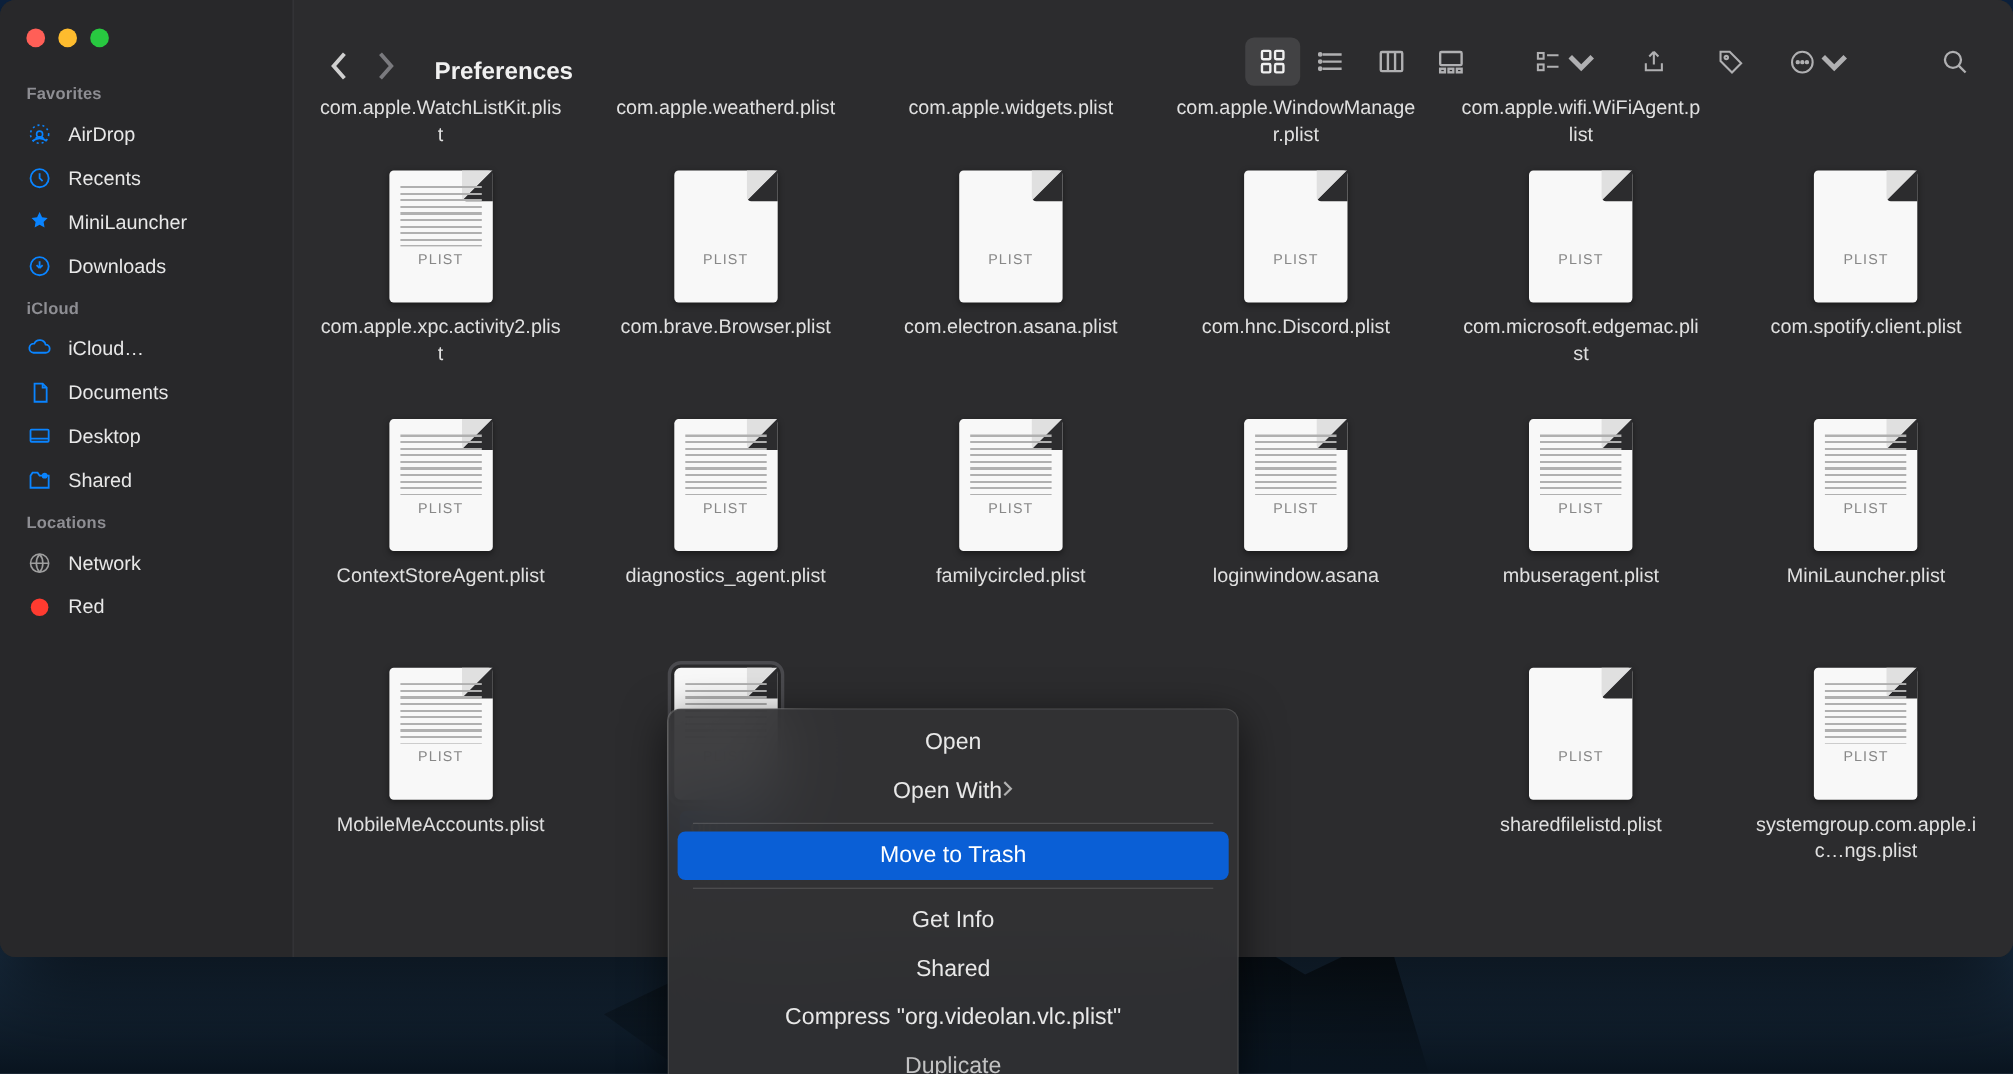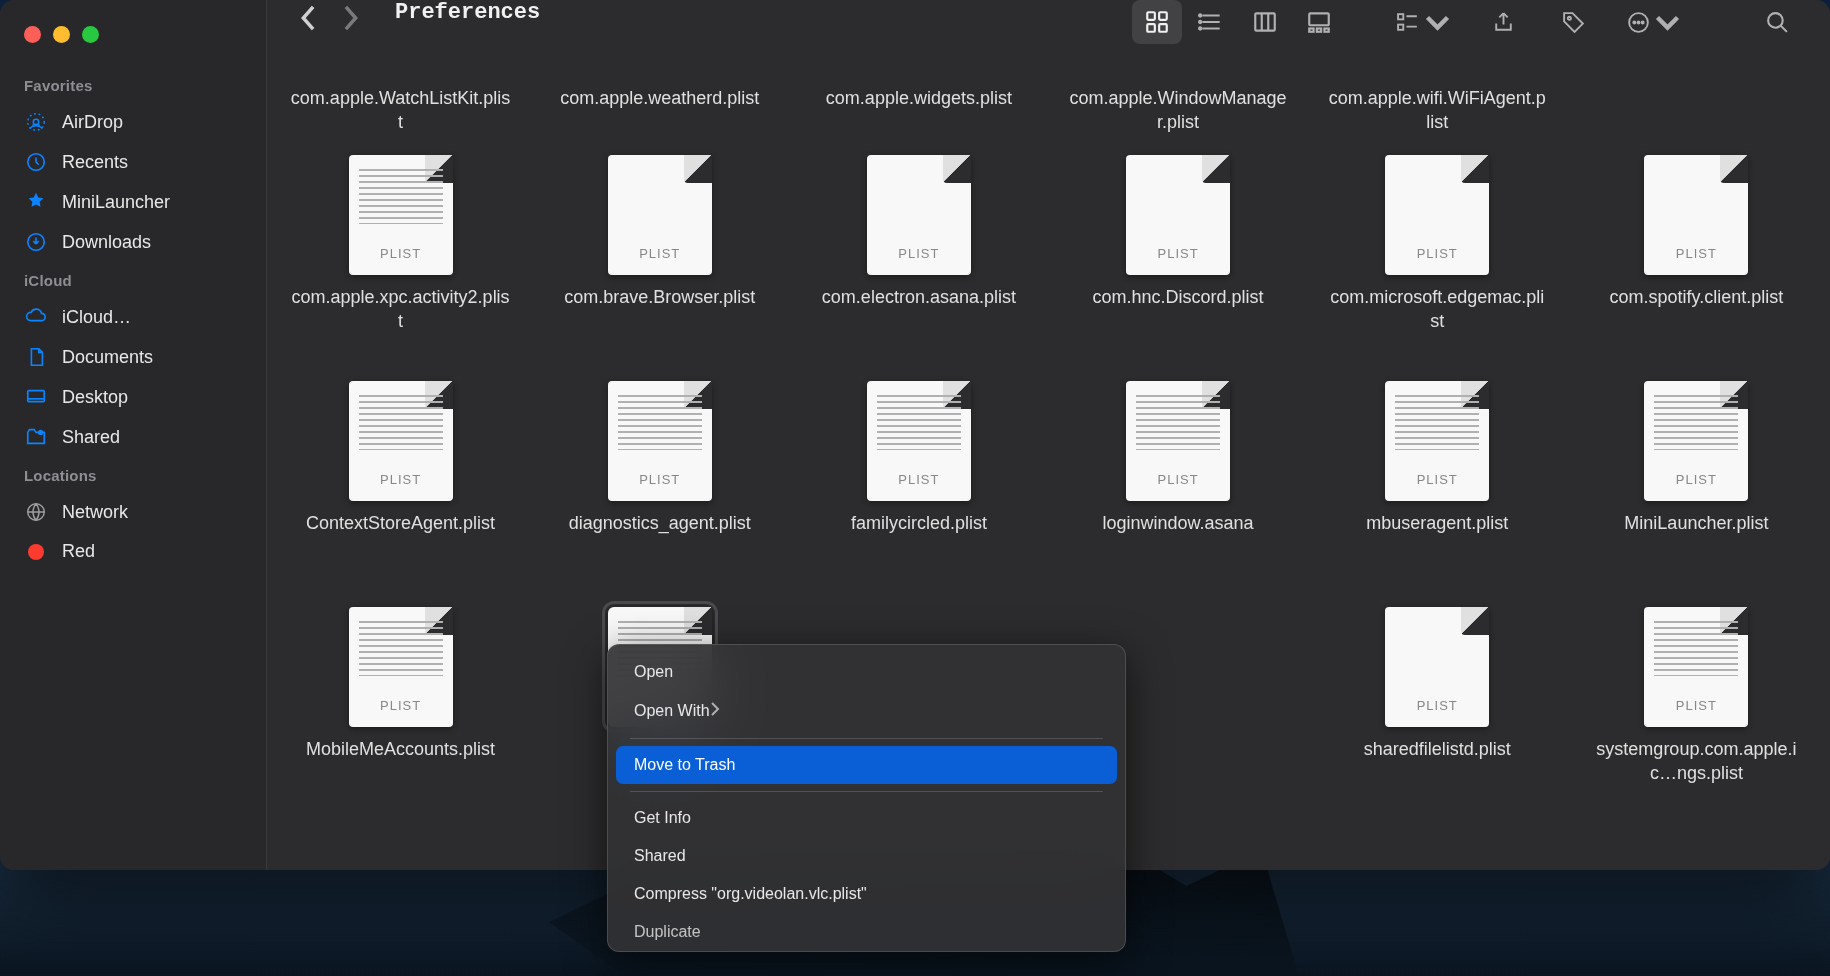--- a/index.html
+++ b/index.html
@@ -86,24 +86,23 @@
 .sb-item .globe-icon { color: #9e9e9e; }
 .main {
   flex: 1;
   background: #2c2c2e;
   display: flex;
   flex-direction: column;
 }
 .toolbar {
   height: 78px;
   display: flex;
-  align-items: flex-start;
+  align-items: flex-end;
   padding: 0 22px;
   gap: 8px;
-  font-family: Liberation Mono, monospace;
 }
 .nav-arrow { width: 36px; height: 36px; display:flex; align-items:center; justify-content:center; color:#7a7a7e; }
 .nav-arrow.active { color: #d0d0d0; }
 .nav-arrow svg { width: 17px; height: 28px; }
 .title { font-size: 22px; font-weight: 700; color: #f0f0f0; margin-left: 18px; }
 .spacer { flex: 1; }
 .view-toggles { display: flex; gap: 4px; margin-right: 30px; }
 .view-btn { width: 50px; height: 44px; display:flex; align-items:center; justify-content:center; color:#b0b0b2; border-radius: 8px; }
 .view-btn.active { background: #424244; color: #f0f0f0; }
 .view-btn svg { width: 26px; height: 26px; }
@@ -111,31 +110,31 @@
 .tool-btn svg { width: 25px; height: 25px; }
 .tool-btn.wide { width: 70px; }
 .chev-down { width:10px; height:10px; margin-left:4px; }
 .file-item {
   display: flex;
   flex-direction: column;
   align-items: center;
   text-align: center;
 }
 .file-icon {
-  width: 104px;
+  width: 94px;
   height: 120px;
   position: relative;
   margin-bottom: 10px;
   background: #f8f8f8;
   border-radius: 4px;
   box-shadow: 0 2px 6px rgba(0,0,0,0.4);
   display: flex;
   align-items: flex-end;
   justify-content: center;
-  padding-bottom: 14px;
+  padding-bottom: 32px;
 }
 .file-icon::before {
   content: "";
   position: absolute;
   top: 0; right: 0;
   width: 28px; height: 28px;
   background: linear-gradient(135deg, #e0e0e0 0%, #e0e0e0 48%, #2c2c2e 50%);
   border-bottom-left-radius: 4px;
 }
 .file-icon .plist-label {
@@ -171,23 +170,23 @@
   backdrop-filter: blur(30px);
   border-radius: 12px;
   border: 1px solid rgba(120,120,120,0.4);
   padding: 8px;
   z-index: 10;
   box-shadow: 0 10px 40px rgba(0,0,0,0.6);
 }
 .cm-item {
   display: flex;
   align-items: center;
-  justify-content: flex-start;
+  justify-content: center;
   padding: 10px 18px;
-  font-size: 16px;
+  font-size: 21px;
   color: #e8e8e8;
   border-radius: 7px;
 }
 .cm-item.highlighted { background: #0a5fd6; color: #fff; }
 .cm-sep { height: 1px; background: rgba(160,160,160,0.3); margin: 7px 14px; }
 .cm-item .chev { color: #b0b0b0; }
 
 .files-grid-wrapper {
   flex: 1;
   overflow: hidden;

